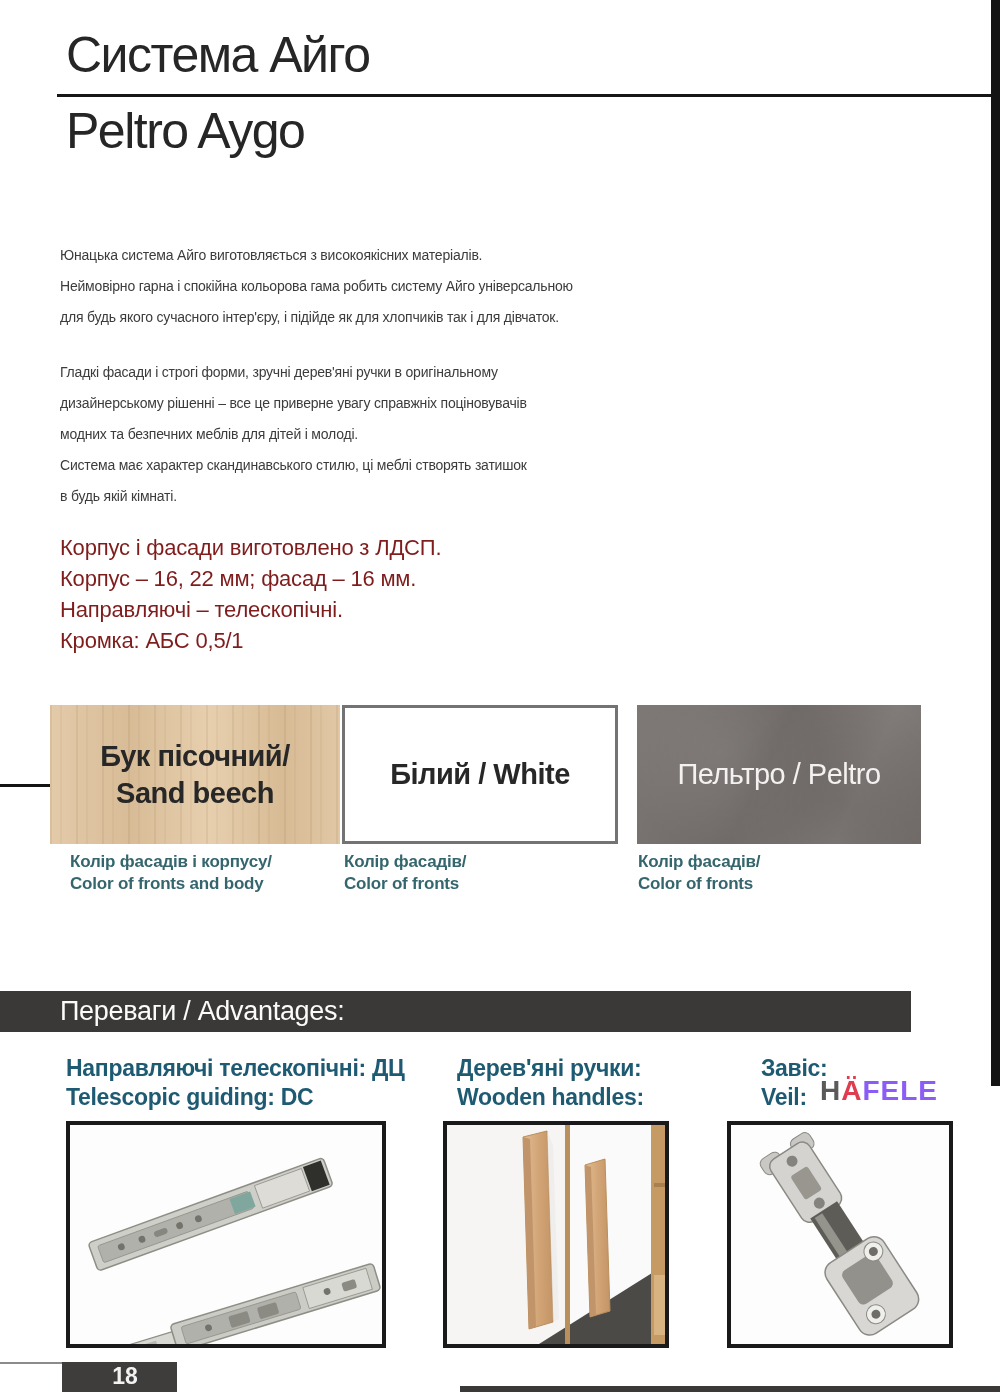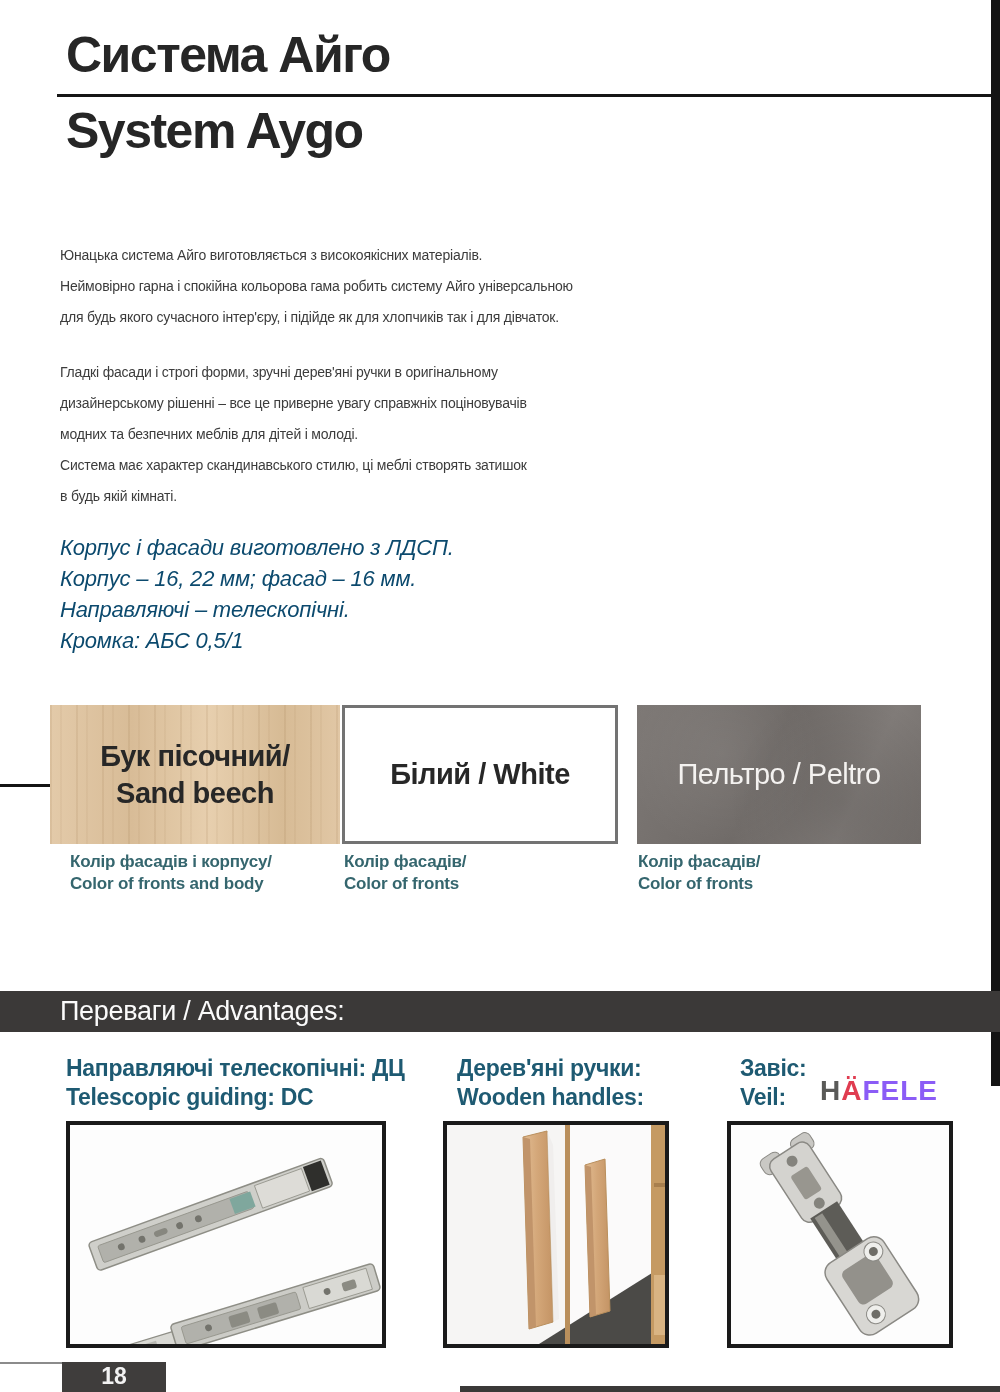--- a/index.html
+++ b/index.html
@@ -6,21 +6,21 @@
   .page{
     position:relative;width:1000px;height:1392px;margin:0 auto;
     background:#ffffff;overflow:hidden;
     font-family:"Liberation Sans", sans-serif;
     color:#3c3c3c;
   }
   .preline{white-space:pre-line;}
 
   
   .title{position:absolute;left:66px;font-size:50px;letter-spacing:-1.5px;
-         color:#262626;font-weight:700;line-height:1.1;}
+         color:#262626;font-weight:400;line-height:1.1;}
   .title-uk{top:28px;}
   .title-en{top:104px;}
   .title-rule{position:absolute;left:57px;top:94px;width:943px;height:3px;background:#161616;}
   .right-edge-bar{position:absolute;right:0;top:0;width:9px;height:1086px;background:#141414;}
 
   
   .para{position:absolute;left:60px;width:930px;font-size:14px;line-height:31px;
         letter-spacing:-0.2px;color:#3c3c3c;}
   .para-1{top:240px;}
   .para-2{top:357px;}
@@ -42,60 +42,60 @@
       linear-gradient(115deg,#7d7875,#6f6a67 45%,#817c79 75%,#726d6a); padding-left: 15px;}
   .swatch-label{position:absolute;inset:0;display:flex;align-items:center;justify-content:center;
     text-align:center;font-size:29px;font-weight:600;letter-spacing:-0.5px;line-height:1.25;color:#272727;}
   .swatch-3 .swatch-label{color:#f4f2f0;font-weight:500;}
   .left-tick{position:absolute;left:0;top:784px;width:50px;height:3px;background:#141414;}
   .caption{position:absolute;top:851px;font-size:17px;font-weight:bold;line-height:22px;
            color:#35666e;letter-spacing:-0.2px;}
   .caption-1{left:50px;margin-left:20px;} .caption-2{left:344px;} .caption-3{left:638px;}
 
   
-  .adv-banner{position:absolute;left:0;top:991px;width:1000px;height:41px;background:#3b3938;}
+  .adv-banner{position:absolute;left:0;top:991px;width:911px;height:41px;background:#3b3938;}
   .adv-banner-text{position:absolute;left:60px;top:0;line-height:41px;font-size:27px;
                    color:#fbfbfb;letter-spacing:-0.3px;font-weight:400;}
   .adv-title{position:absolute;top:1054px;font-size:23px;font-weight:bold;line-height:29px;
              color:#1e5a72;letter-spacing:-0.3px;}
-  .adv-title-1{left:66px;} .adv-title-2{left:457px;} .adv-title-3{left:740px;width:240px;}
+  .adv-title-1{left:66px;} .adv-title-2{left:457px;} .adv-title-3{left:761px;width:240px;}
   .hafele{position:absolute;left:820px;top:1077px;font-size:28px;font-weight:bold;
           letter-spacing:1px;line-height:28px;}
   .hafele .h{color:#5a5a58;} .hafele .au{color:#e03c50;} .hafele .rest{color:#8b5cf6;}
 
   .photo{position:absolute;top:1121px;height:227px;box-sizing:border-box;
          border:4px solid #1a1a1a;background:#fdfdfd;}
   .photo-1{left:66px;width:320px;} .photo-2{left:443px;width:226px;} .photo-3{left:727px;width:226px;}
   .photo svg{display:block;width:100%;height:100%;}
 
   
   .footer-line{position:absolute;left:0;top:1362px;width:62px;height:2px;background:#8b8b8b;}
   .pageno-box{position:absolute;left:62px;top:1362px;width:104px;height:30px;background:#3f3d3c;
-              color:#f2f2f2;font-size:23px;font-weight:bold;text-align:center;line-height:28px;}
+              color:#f2f2f2;font-size:23px;font-weight:bold;text-align:center;line-height:28px;padding-left:11px;}
   .bottom-strip{position:absolute;left:460px;top:1386px;width:540px;height:6px;background:#3a3938;}
 </style>
 </head>
 <body>
 
 <div class="page">
 
   <div class="title title-uk">Система Айго</div>
   <div class="title-rule"></div>
-  <div class="title title-en">System Aygo</div>
+  <div class="title title-en">Peltro Aygo</div>
   <div class="right-edge-bar"></div>
 
   <div class="para para-1 preline">Юнацька система Айго виготовляється з високоякісних матеріалів.
 Неймовірно гарна і спокійна кольорова гама робить систему Айго універсальною
 для будь якого сучасного інтер'єру, і підійде як для хлопчиків так і для дівчаток.</div>
   <div class="para para-2 preline">Гладкі фасади і строгі форми, зручні дерев'яні ручки в оригінальному
 дизайнерському рішенні – все це приверне увагу справжніх поціновувачів
 модних та безпечних меблів для дітей і молоді.
 Система має характер скандинавського стилю, ці меблі створять затишок
 в будь якій кімнаті.</div>
-  <div class="specs preline" style="color:#0c4a6e;font-style:italic;">Корпус і фасади виготовлено з ЛДСП.
+  <div class="specs preline" style="color:#7f1d1d;">Корпус і фасади виготовлено з ЛДСП.
 Корпус – 16, 22 мм; фасад – 16 мм.
 Направляючі – телескопічні.
 Кромка: АБС 0,5/1</div>
 
   <div class="left-tick"></div>
 
   <div class="swatch swatch-1">
     <div class="swatch-label preline">Бук пісочний/
 Sand beech</div>
   </div>

